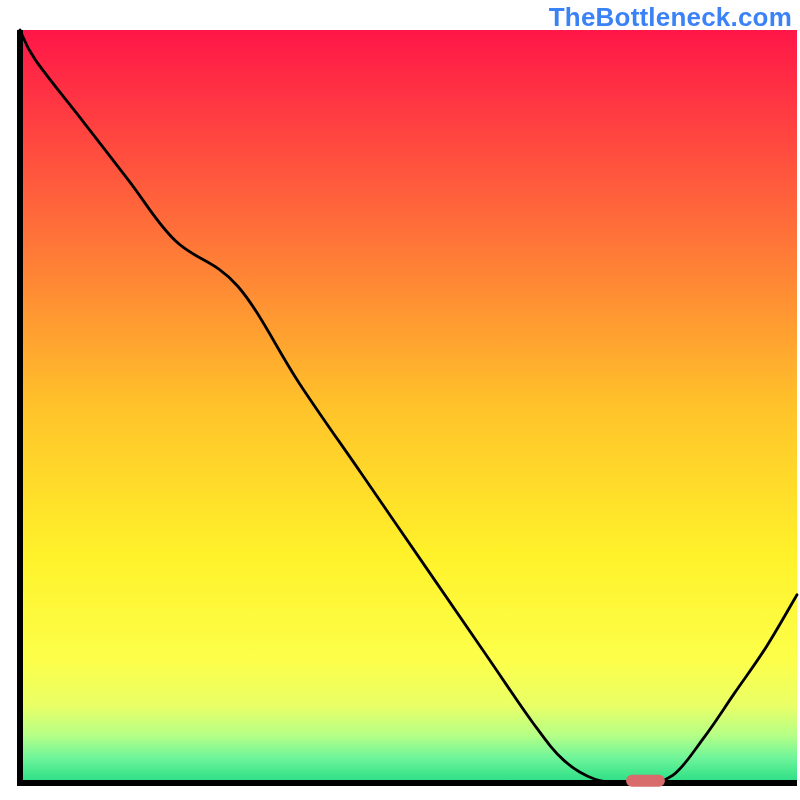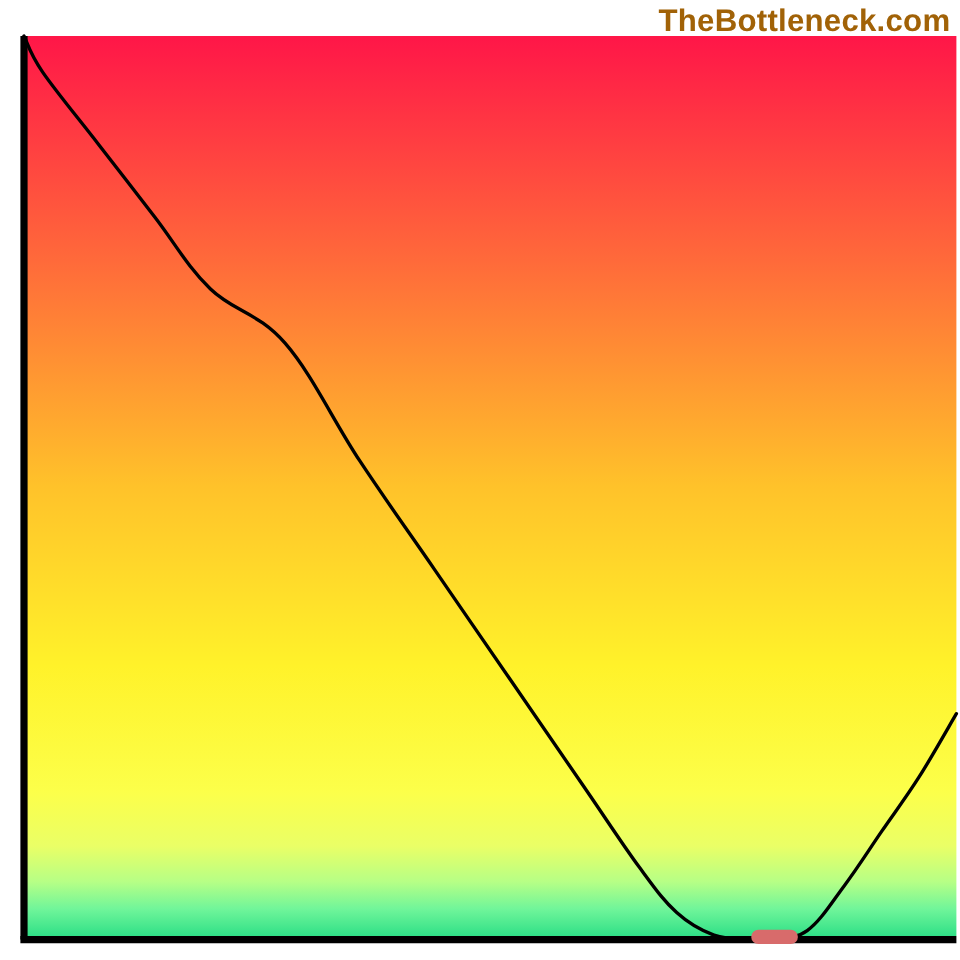--- a/index.html
+++ b/index.html
@@ -14,21 +14,21 @@
     position: relative;
     width: 800px;
     height: 800px;
   }
   .watermark {
     position: absolute;
     top: 2px;
     right: 8px;
     font-size: 26px;
     font-weight: 600;
-    color: #a16207;
+    color: #3b82f6;
     letter-spacing: 0.2px;
     z-index: 3;
   }
   svg.plot {
     position: absolute;
     left: 0;
     top: 0;
     z-index: 1;
   }
 </style>

